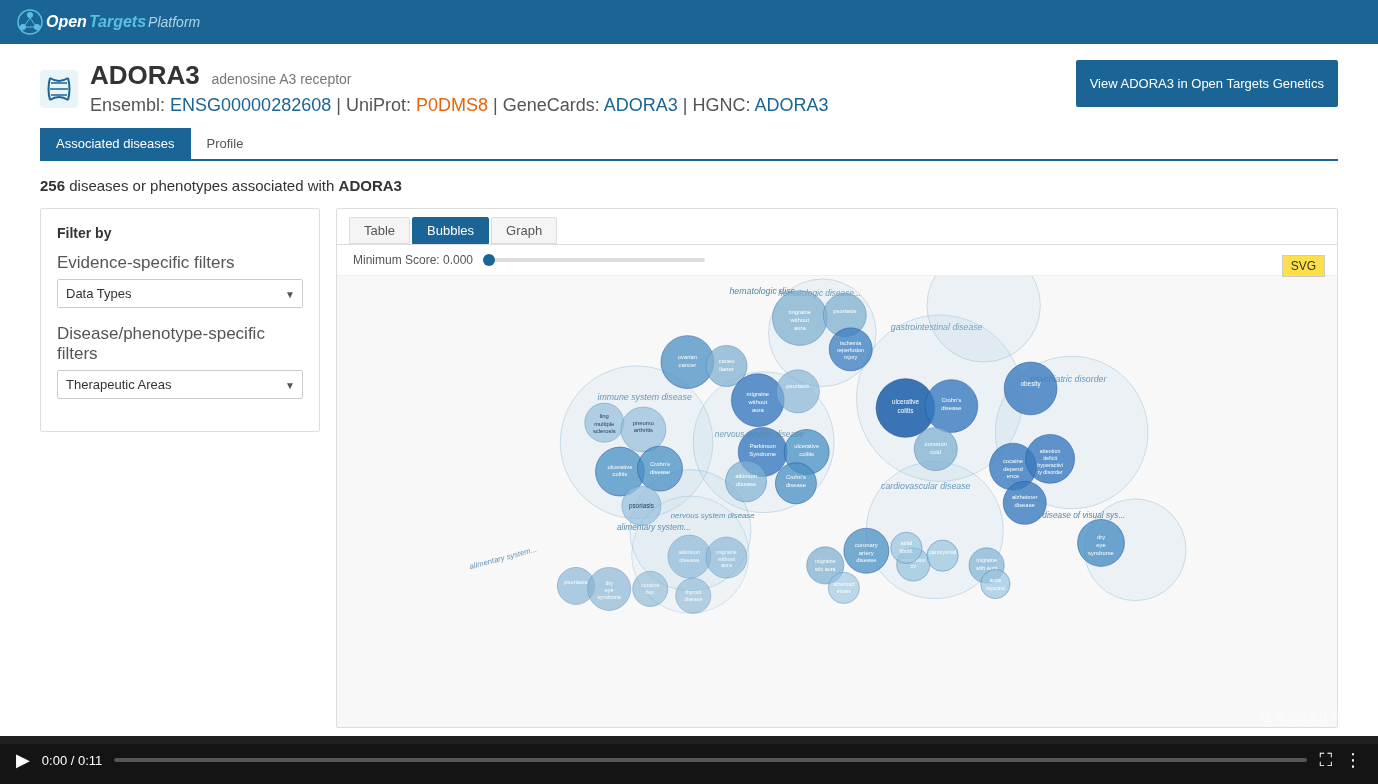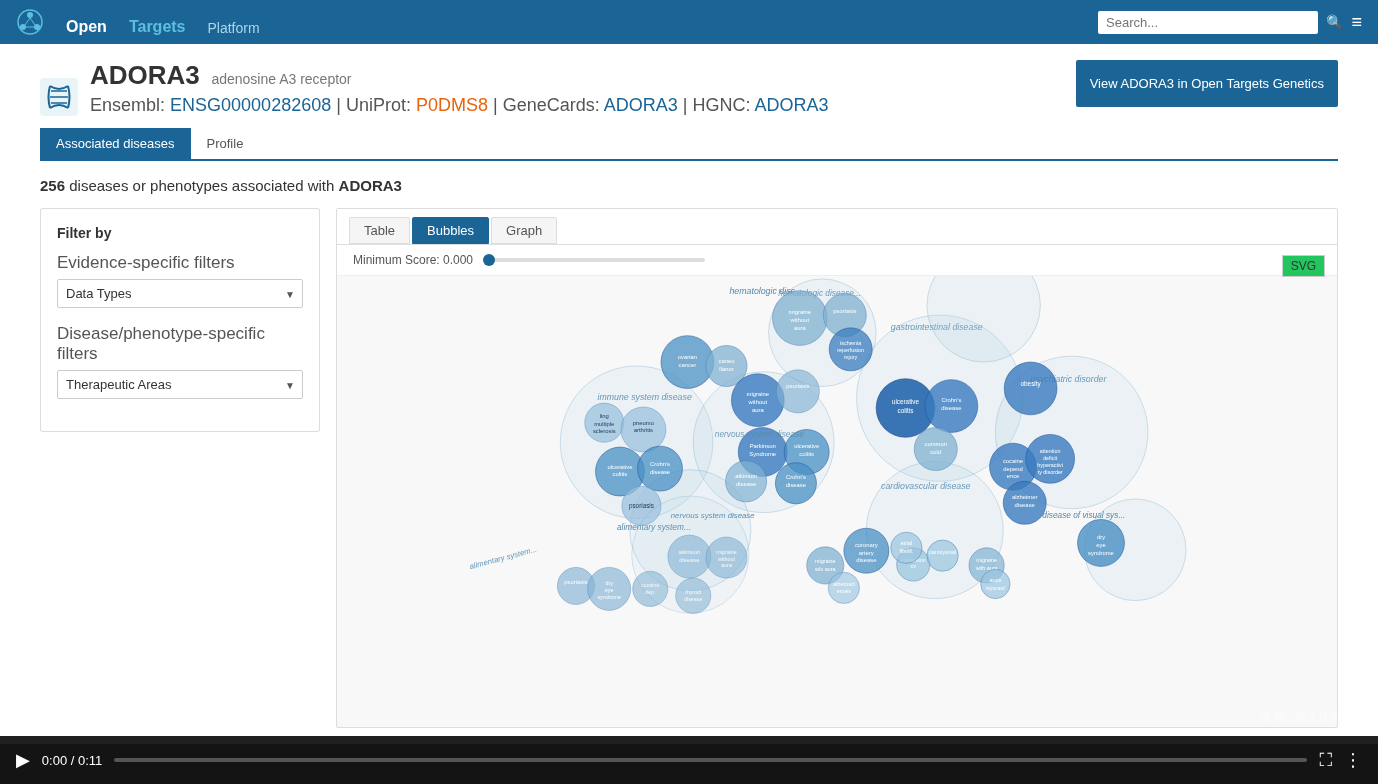--- a/index.html
+++ b/index.html
@@ -9,22 +9,23 @@
     .top-nav {
       background: #1a6496;
       height: 44px;
       display: flex;
       align-items: center;
       padding: 0 16px;
       justify-content: space-between;
     }
     .nav-logo {
       display: flex;
-      align-items: flex-end;
-      gap: 22px;
+      align-items: center;
+      gap: 2px;
+      font-style: italic;
     }
     .nav-logo-text-open { color: #fff; font-size: 16px; font-weight: bold; }
     .nav-logo-text-targets { color: #5bc0de; font-size: 16px; font-weight: bold; }
     .nav-logo-text-platform { color: #acd6e8; font-size: 14px; }
     .nav-right { display: flex; align-items: center; gap: 8px; }
     .search-box {
       background: #fff;
       border: none;
       border-radius: 2px;
       padding: 4px 8px;
@@ -55,21 +56,21 @@
       padding: 16px 40px;
     }
 
     
     .gene-header {
       display: flex;
       align-items: flex-start;
       justify-content: space-between;
       margin-bottom: 12px;
     }
-    .gene-header-left { display: flex; align-items: flex-end; gap: 12px; }
+    .gene-header-left { display: flex; align-items: center; gap: 12px; }
     .gene-icon {
       width: 38px;
       height: 38px;
       margin-top: 2px;
     }
     .gene-title {
       font-size: 26px;
       font-weight: bold;
       color: #333;
       display: inline;
@@ -203,21 +204,21 @@
       background: #1a6496;
       color: #fff;
       border-color: #1a6496;
     }
 
     
     .svg-export-btn {
       position: absolute;
       top: 46px;
       right: 12px;
-      background: #22c55e;
+      background: #fde047;
       border: 1px solid #ccc;
       padding: 3px 8px;
       font-size: 12px;
       cursor: pointer;
       color: #333;
       z-index: 10;
     }
 
     
     .slider-area {
@@ -335,25 +336,20 @@
       <circle cx="14" cy="7" r="3" fill="#5bc0de"></circle>
       <circle cx="7" cy="19" r="3" fill="#5bc0de"></circle>
       <circle cx="21" cy="19" r="3" fill="#5bc0de"></circle>
       <line x1="14" y1="10" x2="9" y2="17" stroke="#5bc0de" stroke-width="1"></line>
       <line x1="14" y1="10" x2="19" y2="17" stroke="#5bc0de" stroke-width="1"></line>
       <line x1="10" y1="19" x2="18" y2="19" stroke="#5bc0de" stroke-width="1"></line>
     </svg>
     <span class="nav-logo-text-open">Open</span>
     <span class="nav-logo-text-targets">Targets</span>
     <span class="nav-logo-text-platform">Platform</span>
-  </div>
-  <div class="nav-right">
-    <input class="search-box" type="text" placeholder="Search..." style="">
-    <button class="search-icon-btn">🔍</button>
-    <button class="menu-icon-btn">≡</button>
   </div>
 </nav>
 
 <div class="main-content">
 
   <div class="gene-header">
     <div class="gene-header-left">
       <svg class="gene-icon" viewBox="0 0 38 38" xmlns="http://www.w3.org/2000/svg">
         <rect width="38" height="38" fill="#e8f4f8" rx="4"></rect>
         <path d="M10 8 Q19 14 28 8" fill="none" stroke="#1a6496" stroke-width="2"></path>

